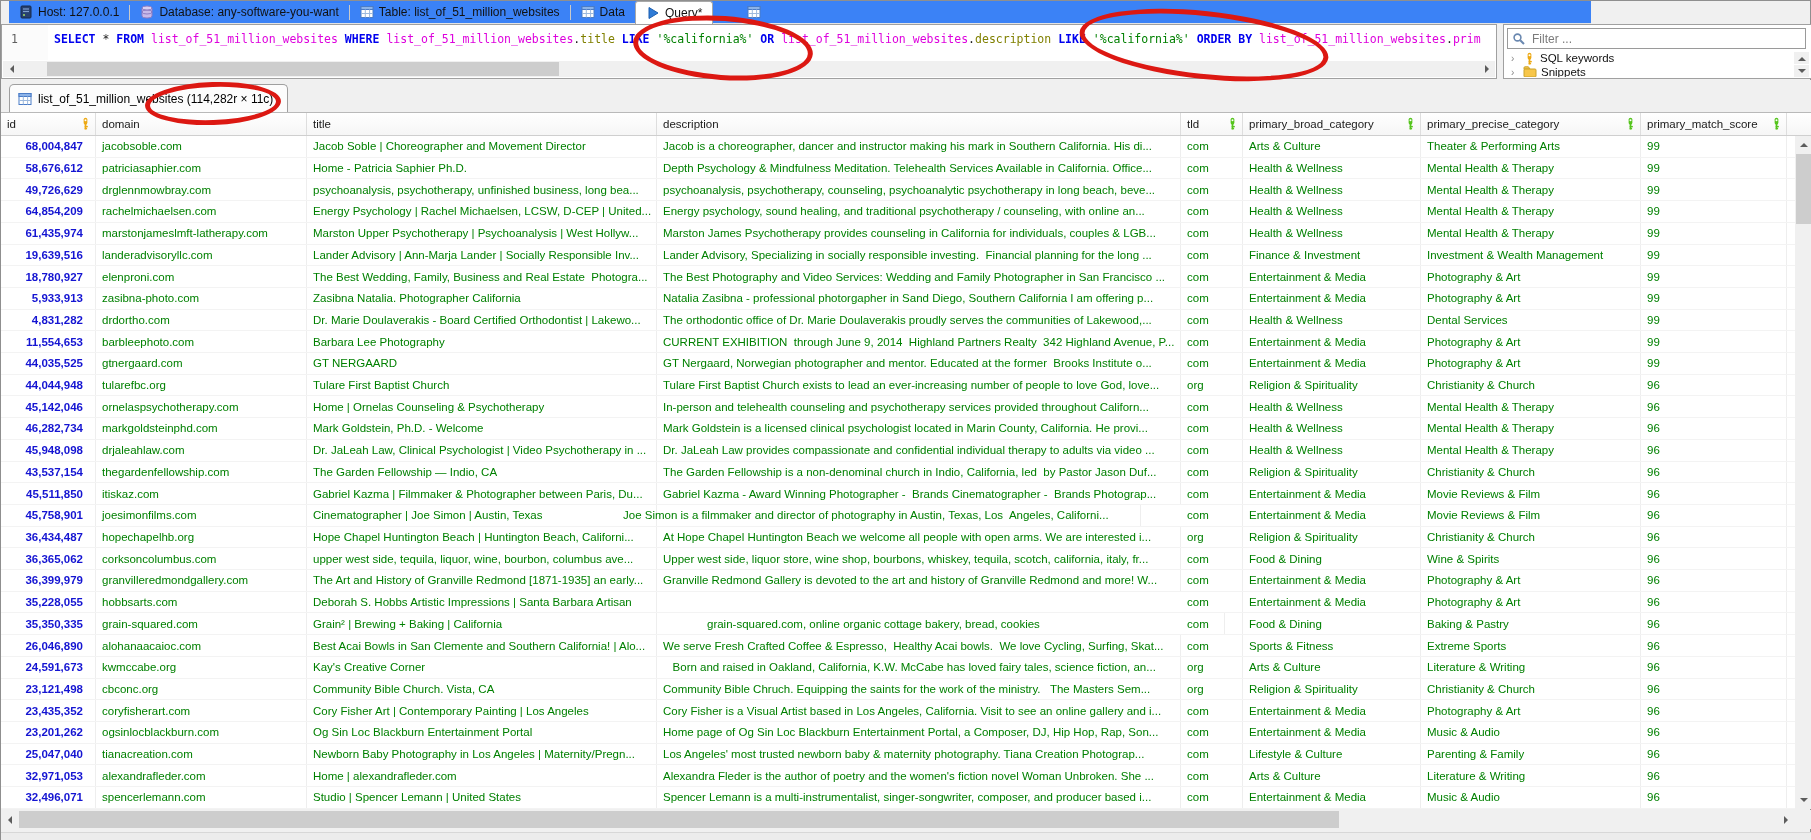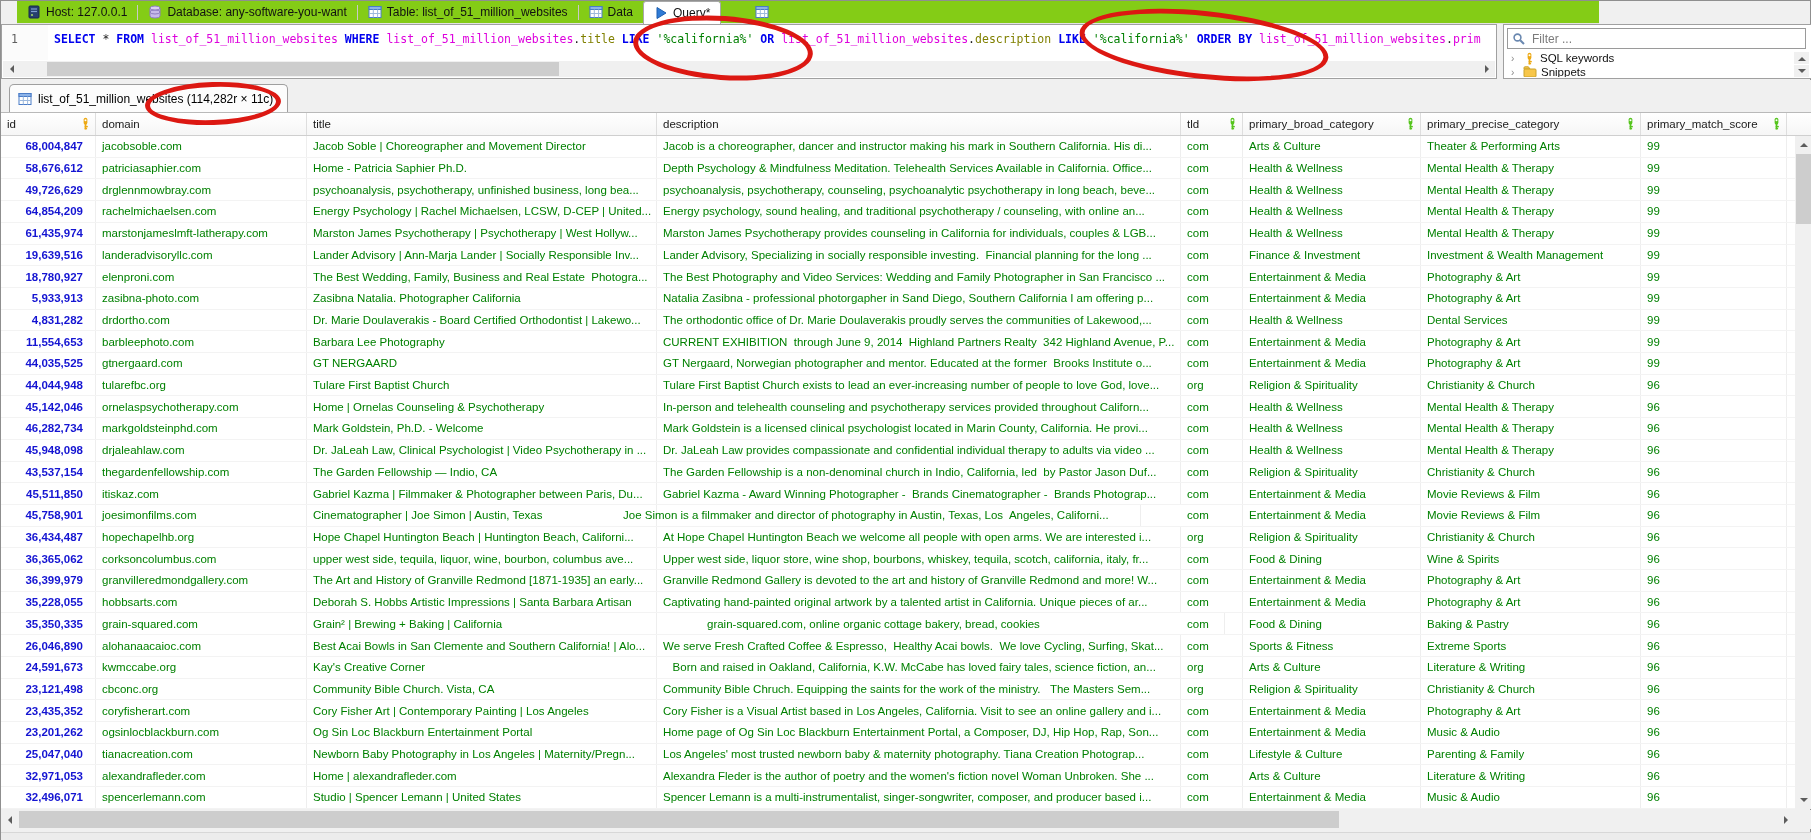--- a/index.html
+++ b/index.html
@@ -2,21 +2,21 @@
 <html><head>
 <meta charset="utf-8">
 <style>
   html,body{margin:0;padding:0;}
   body{width:1811px;height:840px;position:relative;background:#ffffff;
        font-family:"Liberation Sans",sans-serif;overflow:hidden;
        -webkit-font-smoothing:antialiased;}
   #app{position:absolute;inset:0;border:1px solid #8f8f8f;box-sizing:border-box;background:#f0f0f0;}
 
   
-  #topbar{position:absolute;left:16px;top:0;width:1582px;height:23px;background:#84cc16;
+  #topbar{position:absolute;left:8px;top:0;width:1582px;height:23px;background:#3b82f6;
           display:flex;align-items:center;border-bottom:1px solid #e3e3e3;box-sizing:border-box;}
   .tb-tab{display:flex;align-items:center;gap:5px;height:23px;padding:0 10px;font-size:12px;color:#111;
           white-space:nowrap;box-sizing:border-box;}
   .tb-sep{width:1px;height:15px;background:#c9c9c9;}
   .tb-tab.active{background:#ffffff;border:1px solid #a8a8a8;border-bottom:none;height:23px;
                  border-top-left-radius:3px;border-top-right-radius:3px;justify-content:space-between;}
   .tb-newtab{margin-left:34px;display:flex;align-items:center;}
   .icon{display:inline-block;line-height:0;}
 
   
@@ -292,21 +292,21 @@
         <div class="cell" style="left: 306px; width: 350px;">Energy Psychology | Rachel Michaelsen, LCSW, D-CEP | United...</div>
         <div class="cell" style="left: 656px; width: 524px;">Energy psychology, sound healing, and traditional psychotherapy / counseling, with online an...</div>
         <div class="cell" style="left: 1180px; width: 62px;">com</div>
         <div class="cell" style="left: 1242px; width: 178px;">Health &amp; Wellness</div>
         <div class="cell" style="left: 1420px; width: 220px;">Mental Health &amp; Therapy</div>
         <div class="cell" style="left: 1640px; width: 146px;">99</div>
       </div>
       <div class="grid-row">
         <div class="cell num" style="left: 0px; width: 95px;">61,435,974</div>
         <div class="cell" style="left: 95px; width: 211px;">marstonjameslmft-latherapy.com</div>
-        <div class="cell" style="left: 306px; width: 350px;">Marston James Psychotherapy | Psychotherapy | West Hollyw...</div>
+        <div class="cell" style="left: 306px; width: 350px;">Marston Upper Psychotherapy | Psychoanalysis | West Hollyw...</div>
         <div class="cell" style="left: 656px; width: 524px;">Marston James Psychotherapy provides counseling in California for individuals, couples &amp; LGB...</div>
         <div class="cell" style="left: 1180px; width: 62px;">com</div>
         <div class="cell" style="left: 1242px; width: 178px;">Health &amp; Wellness</div>
         <div class="cell" style="left: 1420px; width: 220px;">Mental Health &amp; Therapy</div>
         <div class="cell" style="left: 1640px; width: 146px;">99</div>
       </div>
       <div class="grid-row">
         <div class="cell num" style="left: 0px; width: 95px;">19,639,516</div>
         <div class="cell" style="left: 95px; width: 211px;">landeradvisoryllc.com</div>
         <div class="cell" style="left: 306px; width: 350px;">Lander Advisory | Ann-Marja Lander | Socially Responsible Inv...</div>
@@ -463,21 +463,20 @@
         <div class="cell" style="left: 656px; width: 524px;">Granville Redmond Gallery is devoted to the art and history of Granville Redmond and more! W...</div>
         <div class="cell" style="left: 1180px; width: 62px;">com</div>
         <div class="cell" style="left: 1242px; width: 178px;">Entertainment &amp; Media</div>
         <div class="cell" style="left: 1420px; width: 220px;">Photography &amp; Art</div>
         <div class="cell" style="left: 1640px; width: 146px;">96</div>
       </div>
       <div class="grid-row">
         <div class="cell num" style="left: 0px; width: 95px;">35,228,055</div>
         <div class="cell" style="left: 95px; width: 211px;">hobbsarts.com</div>
         <div class="cell" style="left: 306px; width: 350px;">Deborah S. Hobbs Artistic Impressions | Santa Barbara Artisan</div>
-        <div class="cell" style="left: 656px; width: 524px;">Captivating hand-painted original artwork by a talented artist in California. Unique pieces of ar...</div>
         <div class="cell" style="left: 1180px; width: 62px;">com</div>
         <div class="cell" style="left: 1242px; width: 178px;">Entertainment &amp; Media</div>
         <div class="cell" style="left: 1420px; width: 220px;">Photography &amp; Art</div>
         <div class="cell" style="left: 1640px; width: 146px;">96</div>
       </div>
       <div class="grid-row">
         <div class="cell num" style="left: 0px; width: 95px;">35,350,335</div>
         <div class="cell" style="left: 95px; width: 211px;">grain-squared.com</div>
         <div class="cell" style="left: 306px; width: 350px;">Grain² | Brewing + Baking | California</div>
         <div class="cell" style="left: 656px; width: 524px; margin-left: 44px;">grain-squared.com, online organic cottage bakery, bread, cookies</div>

